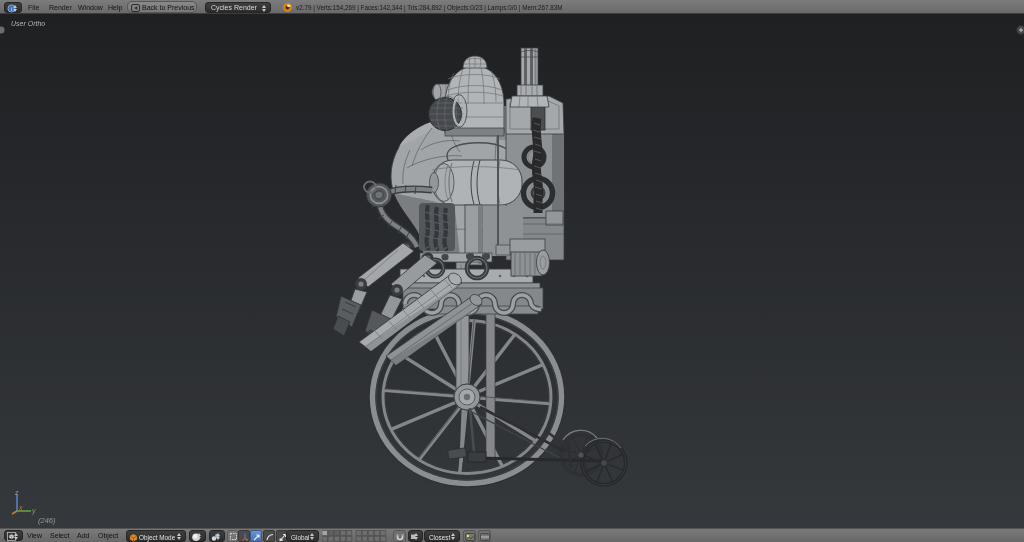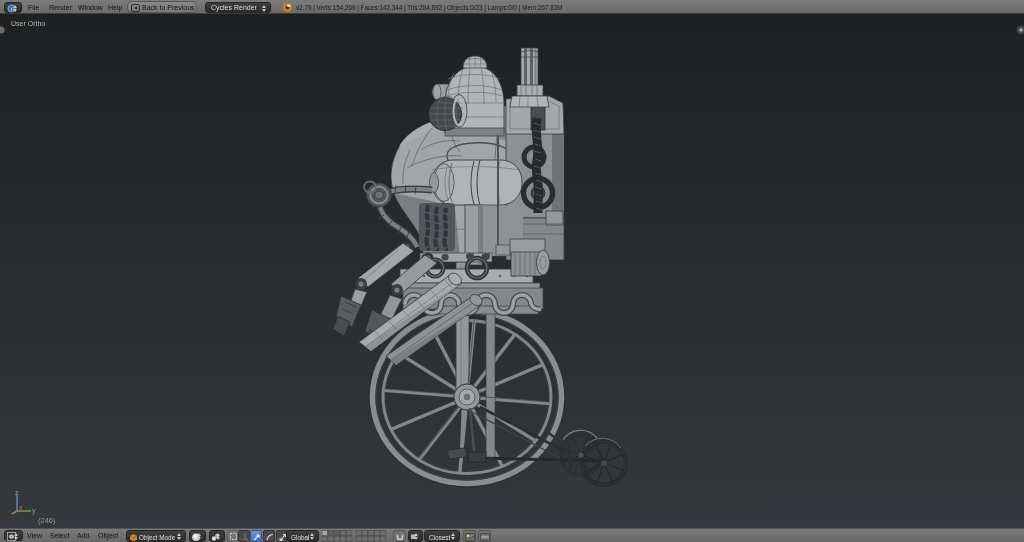--- a/index.html
+++ b/index.html
@@ -7,21 +7,21 @@
 #stage{position:relative;width:1024px;height:542px;}
 
 #topbar{position:absolute;left:0;top:0;width:1024px;height:14px;background:linear-gradient(#7c7c7c,#6a6a6a);border-bottom:1px solid #3e3e3e;z-index:5;}
 #topbar .menu{position:absolute;top:3.5px;font-size:7px;color:#141414;}
 .dbtn{position:absolute;background:linear-gradient(#3e3e3e,#2c2c2c);border:1px solid #262626;border-radius:3px;}
 .arrows{position:absolute;right:2px;top:1px;width:7px;height:9px;}
 .arrows:before{content:"";position:absolute;left:1px;top:1px;border-left:2.5px solid transparent;border-right:2.5px solid transparent;border-bottom:3px solid #c8c8c8;}
 .arrows:after{content:"";position:absolute;left:1px;bottom:1px;border-left:2.5px solid transparent;border-right:2.5px solid transparent;border-top:3px solid #c8c8c8;}
 #stats{position:absolute;left:296px;top:4px;font-size:6.3px;color:#1c1c1c;letter-spacing:0px;white-space:nowrap;}
 
-#vp{position:absolute;left:0;top:14px;width:1024px;height:514px;background:linear-gradient(#1e2022,#35383c);}
+#vp{position:absolute;left:0;top:14px;width:1024px;height:514px;background:linear-gradient(#1e2022,#35383c);font-style:italic;}
 #userortho{position:absolute;left:11px;top:5.5px;font-size:7px;color:#b5b5b5;}
 #vp svg{position:absolute;left:0;top:0;}
 
 #botbar{position:absolute;left:0;top:528px;width:1024px;height:14px;background:linear-gradient(#7a7a7a,#686868);border-top:1px solid #555;z-index:5;}
 #botbar .menu{position:absolute;top:3px;font-size:7px;color:#101010;}
 </style>
 </head>
 <body>
 <div id="stage">
 

